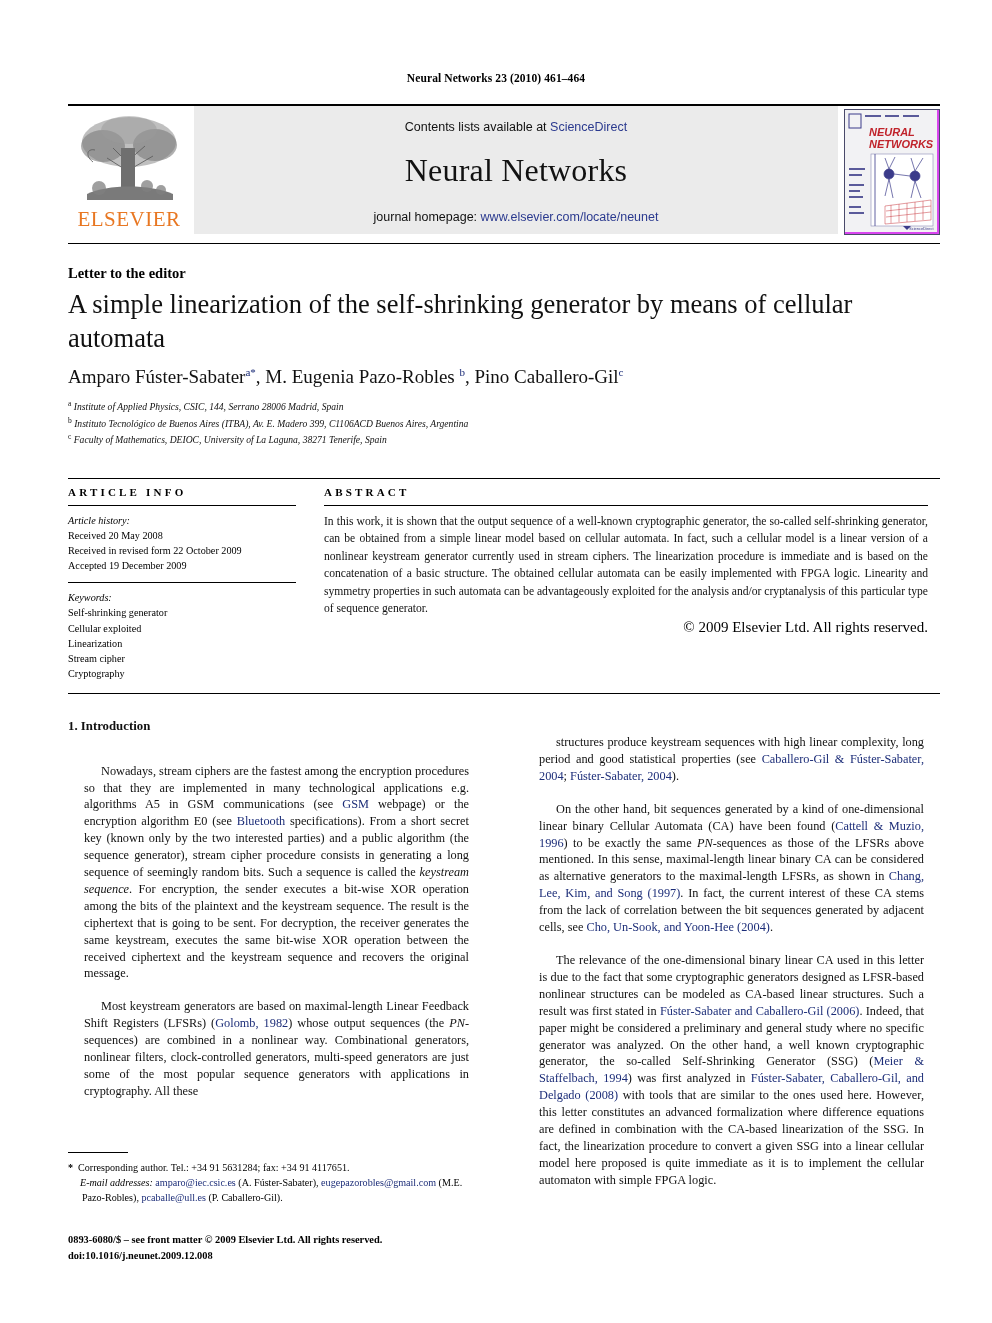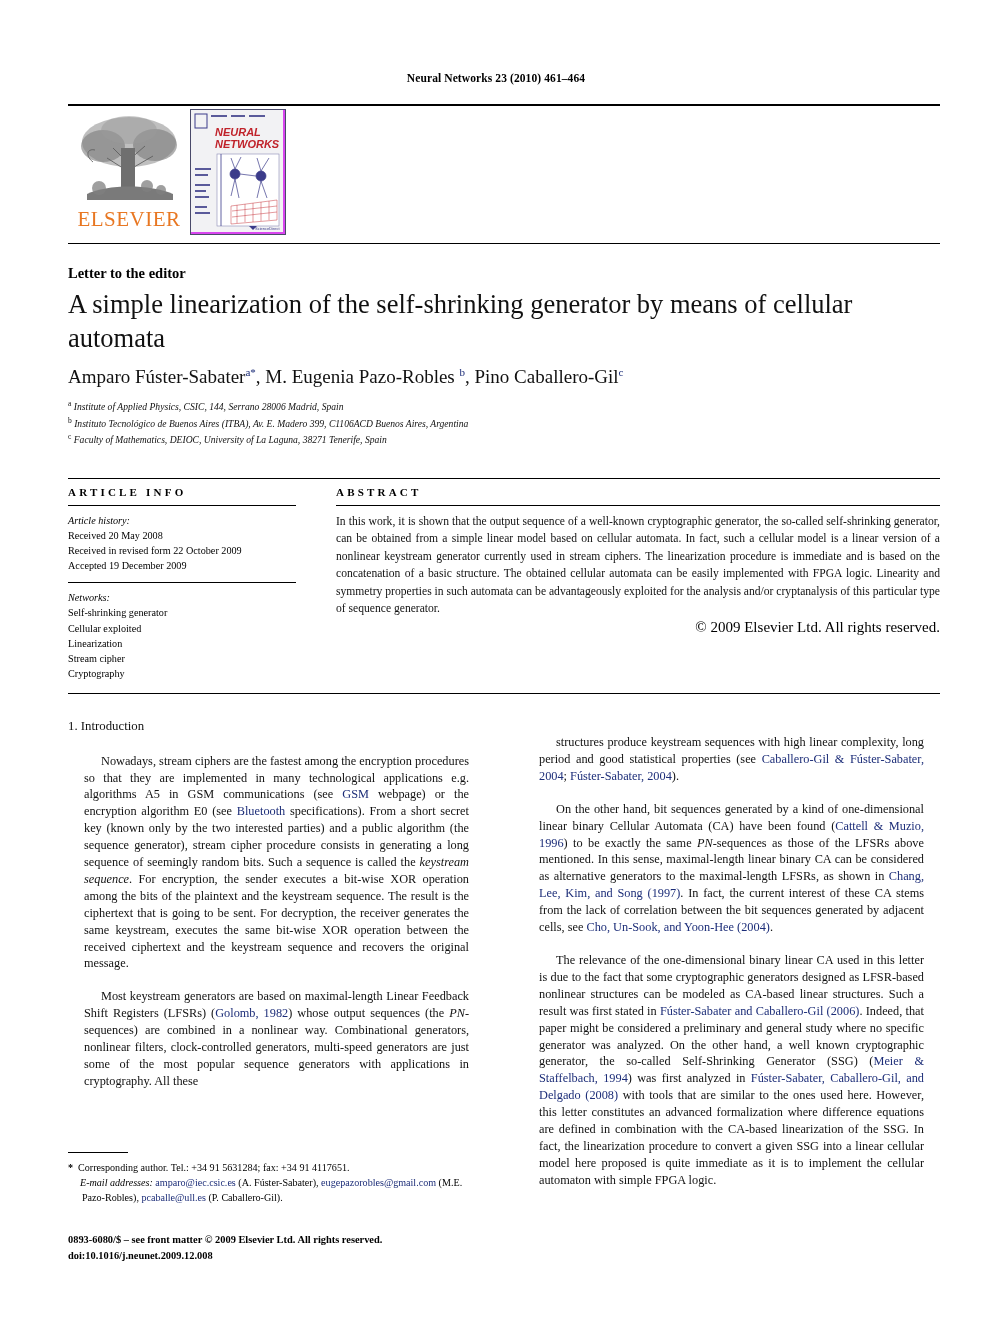--- a/index.html
+++ b/index.html
@@ -207,21 +207,21 @@
   }
   .info-col {
     position: absolute;
     top: 8px;
     left: 0;
     width: 228px;
   }
   .abs-col {
     position: absolute;
     top: 8px;
-    left: 268px;
+    left: 256px;
     width: 604px;
   }
   .col-head {
     font-size: 11px;
     font-weight: bold;
     letter-spacing: 3.2px;
     margin-bottom: 7px;
   }
   .hr-thin {
     border-top: 1.2px solid #000;
@@ -264,22 +264,22 @@
     width: 417px;
     font-size: 12.3px;
     line-height: 1.375;
     text-align: justify;
     color: #111;
   }
   .col-left { left: 0; }
   .col-right { left: 455px; }
   .sec-head {
     font-size: 12.8px;
-    font-weight: normal;
-    margin-bottom: 17px;
+    font-weight: bold;
+    margin-bottom: 27px;
   }
   .col p {
     margin: 16px;
     text-indent: 17px;
     text-align: justify;
   }
   .cite {
     color: #1c2d78;
   }
   .it { font-style: italic; }
@@ -351,20 +351,29 @@
             <g fill="#808080" opacity="0.75">
               <circle cx="26" cy="76" r="7"></circle>
               <circle cx="74" cy="74" r="6"></circle>
               <circle cx="88" cy="78" r="5"></circle>
             </g>
           </svg>
         </div>
         <div class="elsevier-word">ELSEVIER</div>
       </div>
 
+      <div class="banner-center">
+        <div class="contents-line">
+          <span>Contents lists available at </span><span class="sd">ScienceDirect</span>
+        </div>
+        <div class="journal-name">Neural Networks</div>
+        <div class="homepage-line">
+          <span>journal homepage: </span><span class="url">www.elsevier.com/locate/neunet</span>
+        </div>
+      </div>
 
       <div class="cover-thumb">
         <svg width="92" height="122" viewBox="0 0 92 122" xmlns="http://www.w3.org/2000/svg">
           <rect x="0" y="0" width="92" height="122" fill="#f2f2f4"></rect>
           <rect x="4" y="4" width="12" height="14" fill="none" stroke="#3b3b8a" stroke-width="1"></rect>
           <g fill="#5a5a9a">
             <rect x="20" y="5" width="16" height="2"></rect>
             <rect x="40" y="5" width="14" height="2"></rect>
             <rect x="58" y="5" width="16" height="2"></rect>
           </g>
@@ -424,21 +433,21 @@
       <div class="col-head">ARTICLE INFO</div>
       <div class="hr-thin"></div>
       <div class="info-block">
         <div class="lbl">Article history:</div>
         <div>Received 20 May 2008</div>
         <div>Received in revised form 22 October 2009</div>
         <div>Accepted 19 December 2009</div>
       </div>
       <div class="info-sep"></div>
       <div class="info-block">
-        <div class="lbl">Networks:</div>
+        <div class="lbl">Keywords:</div>
         <div>Self-shrinking generator</div>
         <div>Cellular exploited</div>
         <div>Linearization</div>
         <div>Stream cipher</div>
         <div>Cryptography</div>
       </div>
     </div>
 
     <div class="abs-col">
       <div class="col-head">ABSTRACT</div>

